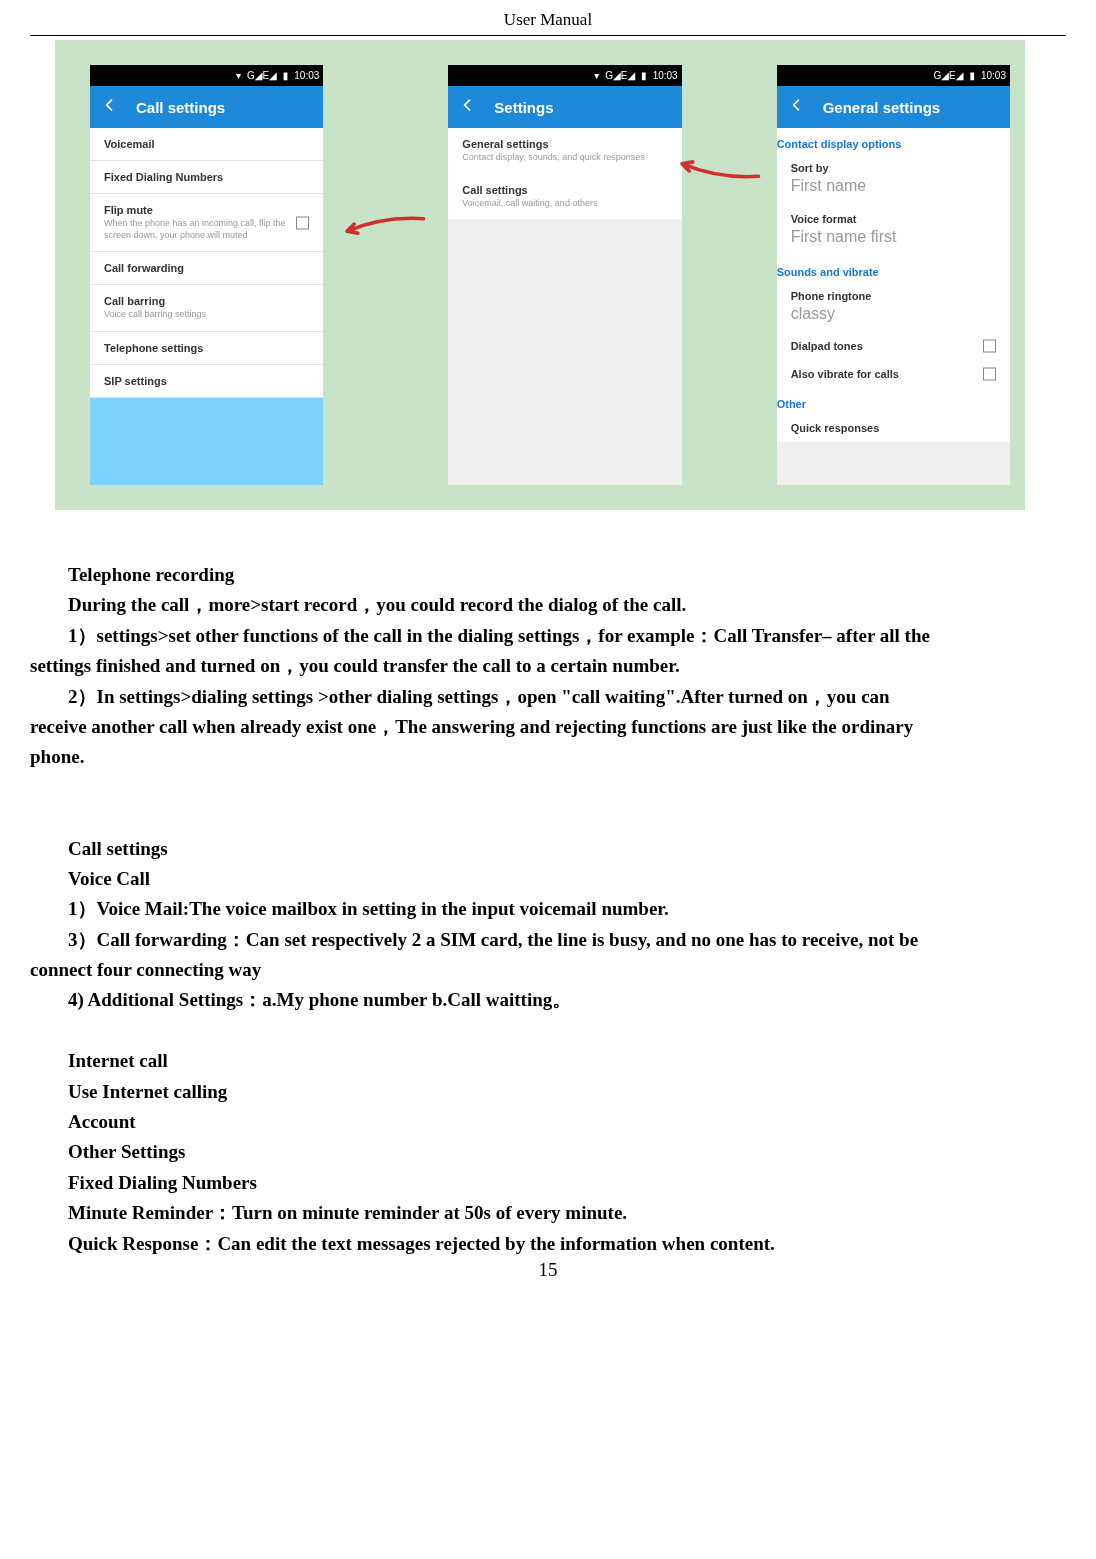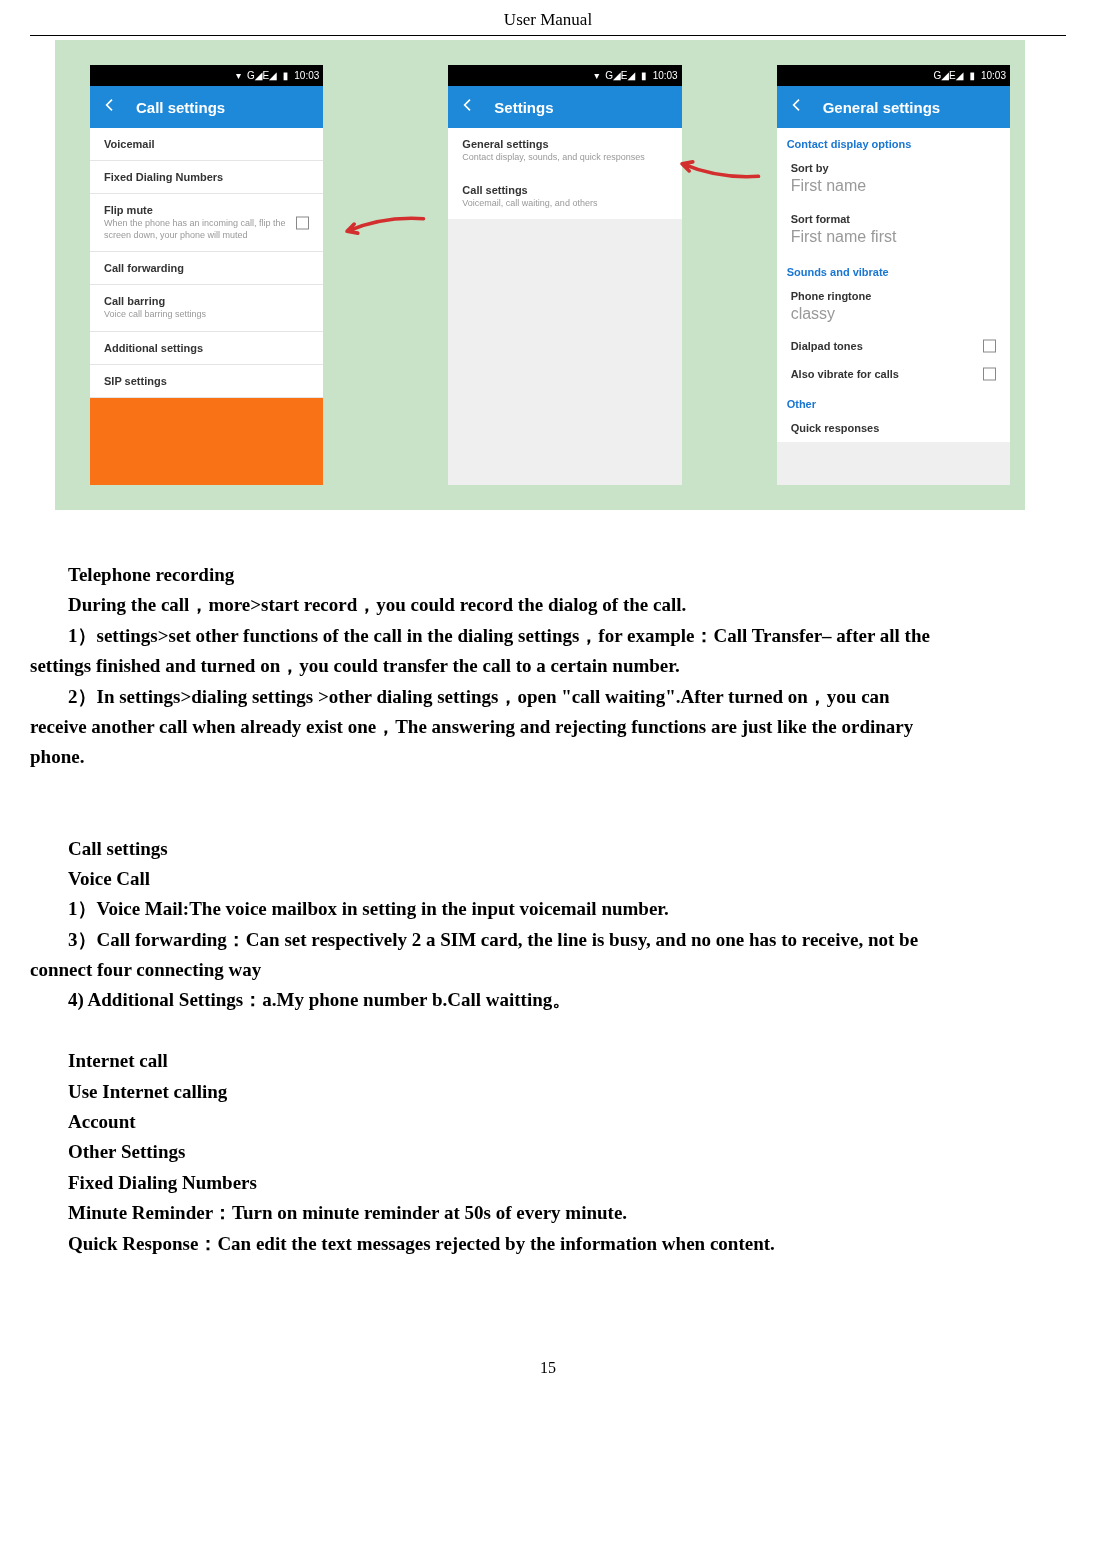--- a/index.html
+++ b/index.html
@@ -59,21 +59,21 @@
       width: 16px;
       height: 16px;
       color: #fff;
     }
     .app-bar-title {
       color: #fff;
       font-size: 15px;
       font-weight: bold;
     }
     .settings-list {
-      background: #f97316;
+      background: #7dd3fc;
       flex: 1;
       display: flex;
       flex-direction: column;
     }
     .list-item {
       padding: 10px 14px;
       border-bottom: 1px solid #e5e5e5;
       background: #fff;
       font-size: 11px;
       position: relative;
@@ -96,21 +96,21 @@
       transform: translateY(-50%);
       width: 13px;
       height: 13px;
       border: 1px solid #888;
       background: #fff;
     }
     .section-header {
       color: #1976d2;
       font-size: 11px;
       font-weight: bold;
-      padding: 10px 10px 4px;
+      padding: 10px 0 4px;
       background: #fff;
     }
     .phone2 .list-item, .phone3 .list-item { border-bottom: none; }
     .phone2 .settings-list { background: #fff; }
     .phone3 .list-item { padding: 8px 14px; }
     .phone3 .list-item .item-title { font-size: 11px; font-weight: 600; }
     .phone3 .list-item .item-sub { font-size: 16px; }
     .arrow-red {
       position: absolute;
       width: 90px;
@@ -125,22 +125,21 @@
       margin-top: 30px;
       font-weight: bold;
     }
     .doc-content p {
       margin: 0;
     }
     .indent { text-indent: 38px; }
     .no-indent { text-indent: 0; }
     .page-num {
       text-align: center;
-      margin-top: 100px;
-      font-size: 16px;
+      font-size: 19px;
     }
     .filler { flex: 1; background: #efefef; }
   </style>
 </head>
 <body>
 
 <div class="header-title">User    Manual</div>
 
 <div class="screenshot-container">
 
@@ -172,21 +171,21 @@
         <span class="checkbox"></span>
       </div>
       <div class="list-item">
         <div class="item-title">Call forwarding</div>
       </div>
       <div class="list-item">
         <div class="item-title">Call barring</div>
         <div class="item-sub">Voice call barring settings</div>
       </div>
       <div class="list-item">
-        <div class="item-title">Additional settings</div>
+        <div class="item-title">Telephone settings</div>
       </div>
       <div class="list-item">
         <div class="item-title">SIP settings</div>
       </div>
     </div>
   </div>
 
   <div class="phone phone2">
     <div class="status-bar">
       <span>▾</span>
@@ -229,21 +228,21 @@
       </span>
       <span class="app-bar-title">General settings</span>
     </div>
     <div class="settings-list">
       <div class="section-header">Contact display options</div>
       <div class="list-item">
         <div class="item-title">Sort by</div>
         <div class="item-sub">First name</div>
       </div>
       <div class="list-item">
-        <div class="item-title">Sort format</div>
+        <div class="item-title">Voice format</div>
         <div class="item-sub">First name first</div>
       </div>
       <div class="section-header">Sounds and vibrate</div>
       <div class="list-item">
         <div class="item-title">Phone ringtone</div>
         <div class="item-sub">classy</div>
       </div>
       <div class="list-item">
         <div class="item-title">Dialpad tones</div>
         <span class="checkbox"></span>

